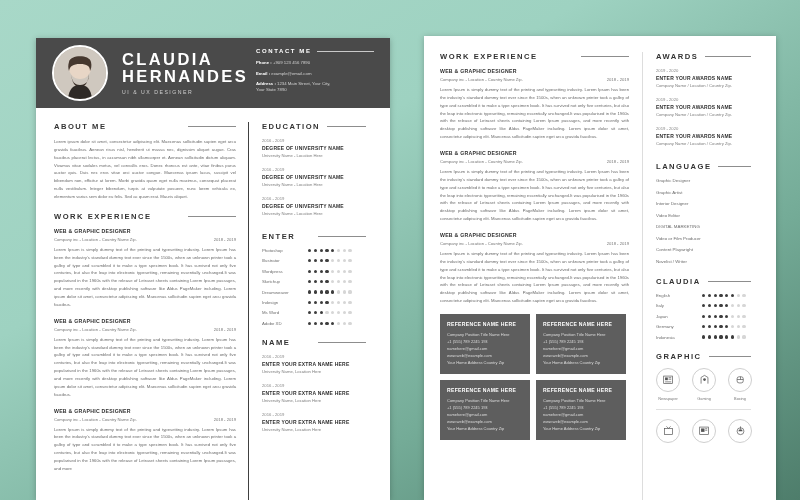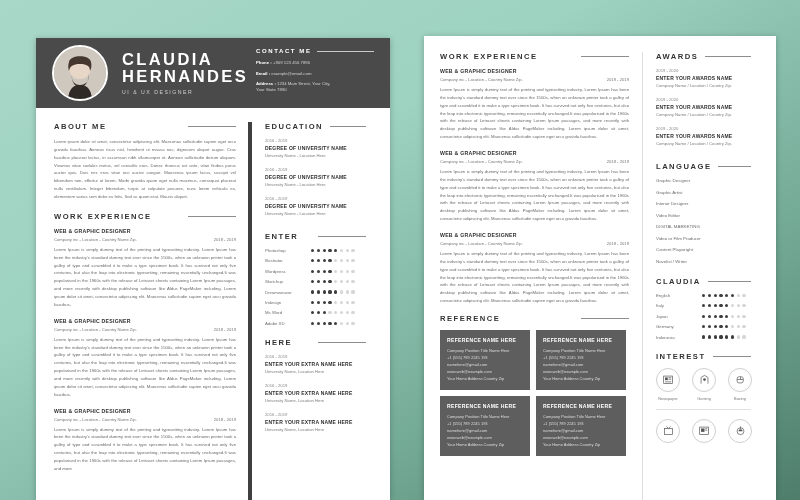--- a/index.html
+++ b/index.html
@@ -27,21 +27,21 @@
   .c-line b{color:#fff;font-weight:bold;}
 
   
   .sec-h{display:flex;align-items:center;gap:7px;margin-bottom:7px;}
   .sec-h .t{font-size:7.6px;font-weight:bold;letter-spacing:1.5px;color:#333;white-space:nowrap;text-align:center;}
   .sec-h .rule{flex:1;height:1px;background:#8d8d8d;max-width:48px;margin-left:auto;}
 
   
   .p1-body{display:flex;padding:14px 0 0 0;height:392px;box-sizing:border-box;}
   .col-l{width:212px;padding:0 12px 0 18px;box-sizing:border-box;}
-  .col-r{width:132px;padding:0 14px 16px 13px;box-sizing:border-box;border-left:4px solid #404040;}
+  .col-r{width:132px;padding:0 14px 16px 13px;box-sizing:border-box;border-left:1px solid #404040;}
   .para{font-size:4.25px;line-height:1.85;color:#6a6a6a;text-align:justify;}
 
   .job{margin-bottom:9px;}
   .job-t{font-size:5.2px;font-weight:bold;color:#2f2f2f;letter-spacing:.25px;margin-bottom:3px;}
   .job-meta{display:flex;justify-content:space-between;font-size:4.2px;color:#777;margin-bottom:4px;}
   .blk{margin-bottom:9px;}
   .blk .yr{font-size:4.2px;color:#888;margin-bottom:2px;}
   .blk .ti{font-size:5px;font-weight:bold;color:#2f2f2f;letter-spacing:.2px;margin-bottom:2px;}
   .blk .sb{font-size:4.2px;color:#7d7d7d;}
 
@@ -281,21 +281,21 @@
               <span class="dot on"></span>
               <span class="dot on"></span>
               <span class="dot"></span>
               <span class="dot"></span>
               <span class="dot"></span>
             </span>
           </div>
         </div>
       <div class="gap-s"></div>
       <div class="sec-h">
-        <span class="t">HERE</span>
+        <span class="t">NAME</span>
         <span class="rule"></span>
       </div>
       <div id="extra-list">
     <div class="blk">
       <div class="yr">2016 - 2019</div>
       <div class="ti">ENTER YOUR EXTRA NAME HERE</div>
       <div class="sb">University Name, Location Here</div>
     </div>
     <div class="blk">
       <div class="yr">2016 - 2019</div>
@@ -338,24 +338,20 @@
     </div>
     <div class="job">
       <div class="job-t">WEB &amp; GRAPHIC DESIGNER</div>
       <div class="job-meta">
         <span>Company inc - Location - Country Name Zip.</span>
         <span>2018 - 2019</span>
       </div>
       <div class="para">Lorem Ipsum is simply dummy text of the printing and typesetting industry. Lorem Ipsum has been the industry's standard dummy text ever since the 1500s, when an unknown printer took a galley of type and scrambled it to make a type specimen book. It has survived not only five centuries, but also the leap into electronic typesetting, remaining essentially unchanged.It was popularised in the 1960s with the release of Letraset sheets containing Lorem Ipsum passages, and more recently with desktop publishing software like Aldus PageMaker including. Lorem ipsum dolor sit amet, consectetur adipiscing elit. Maecenas sollicitudin sapien eget arcu gravida faucibus.</div>
     </div>
         </div>
-      <div class="sec-h">
-        <span class="t">REFERENCE</span>
-        <span class="rule"></span>
-      </div>
       <div class="ref-grid" id="ref-list">
   <div class="ref-card">
     <div class="ref-n">REFERENCE NAME HERE</div>
     <div class="ref-l">Company Position Title Name Here</div>
     <div class="ref-l">+1 (555) 789 2245 193</div>
     <div class="ref-l">namehere@gmail.com</div>
     <div class="ref-l">www.web@example.com</div>
     <div class="ref-l">Your Home Address Country Zip</div>
   </div>
   <div class="ref-card">
@@ -489,21 +485,21 @@
               <span class="dot on"></span>
               <span class="dot on"></span>
               <span class="dot on"></span>
               <span class="dot"></span>
               <span class="dot"></span>
             </span>
           </div>
         </div>
       <div class="gap-s"></div>
       <div class="sec-h">
-        <span class="t">INTEREST</span>
+        <span class="t">GRAPHIC</span>
         <span class="rule"></span>
       </div>
       <div class="int-grid" id="int-row1">
     <div class="int-cell">
       <div class="int-badge">
         <svg viewBox="0 0 16 16" stroke-width="1">
                 <rect x="1" y="3" width="13" height="11" fill="none" stroke="#555"></rect>
                 <rect x="3" y="5" width="4" height="4" fill="#555"></rect>
                 <rect x="8" y="5" width="4" height="1" fill="#555"></rect>
                 <rect x="8" y="7" width="4" height="1" fill="#555"></rect>

